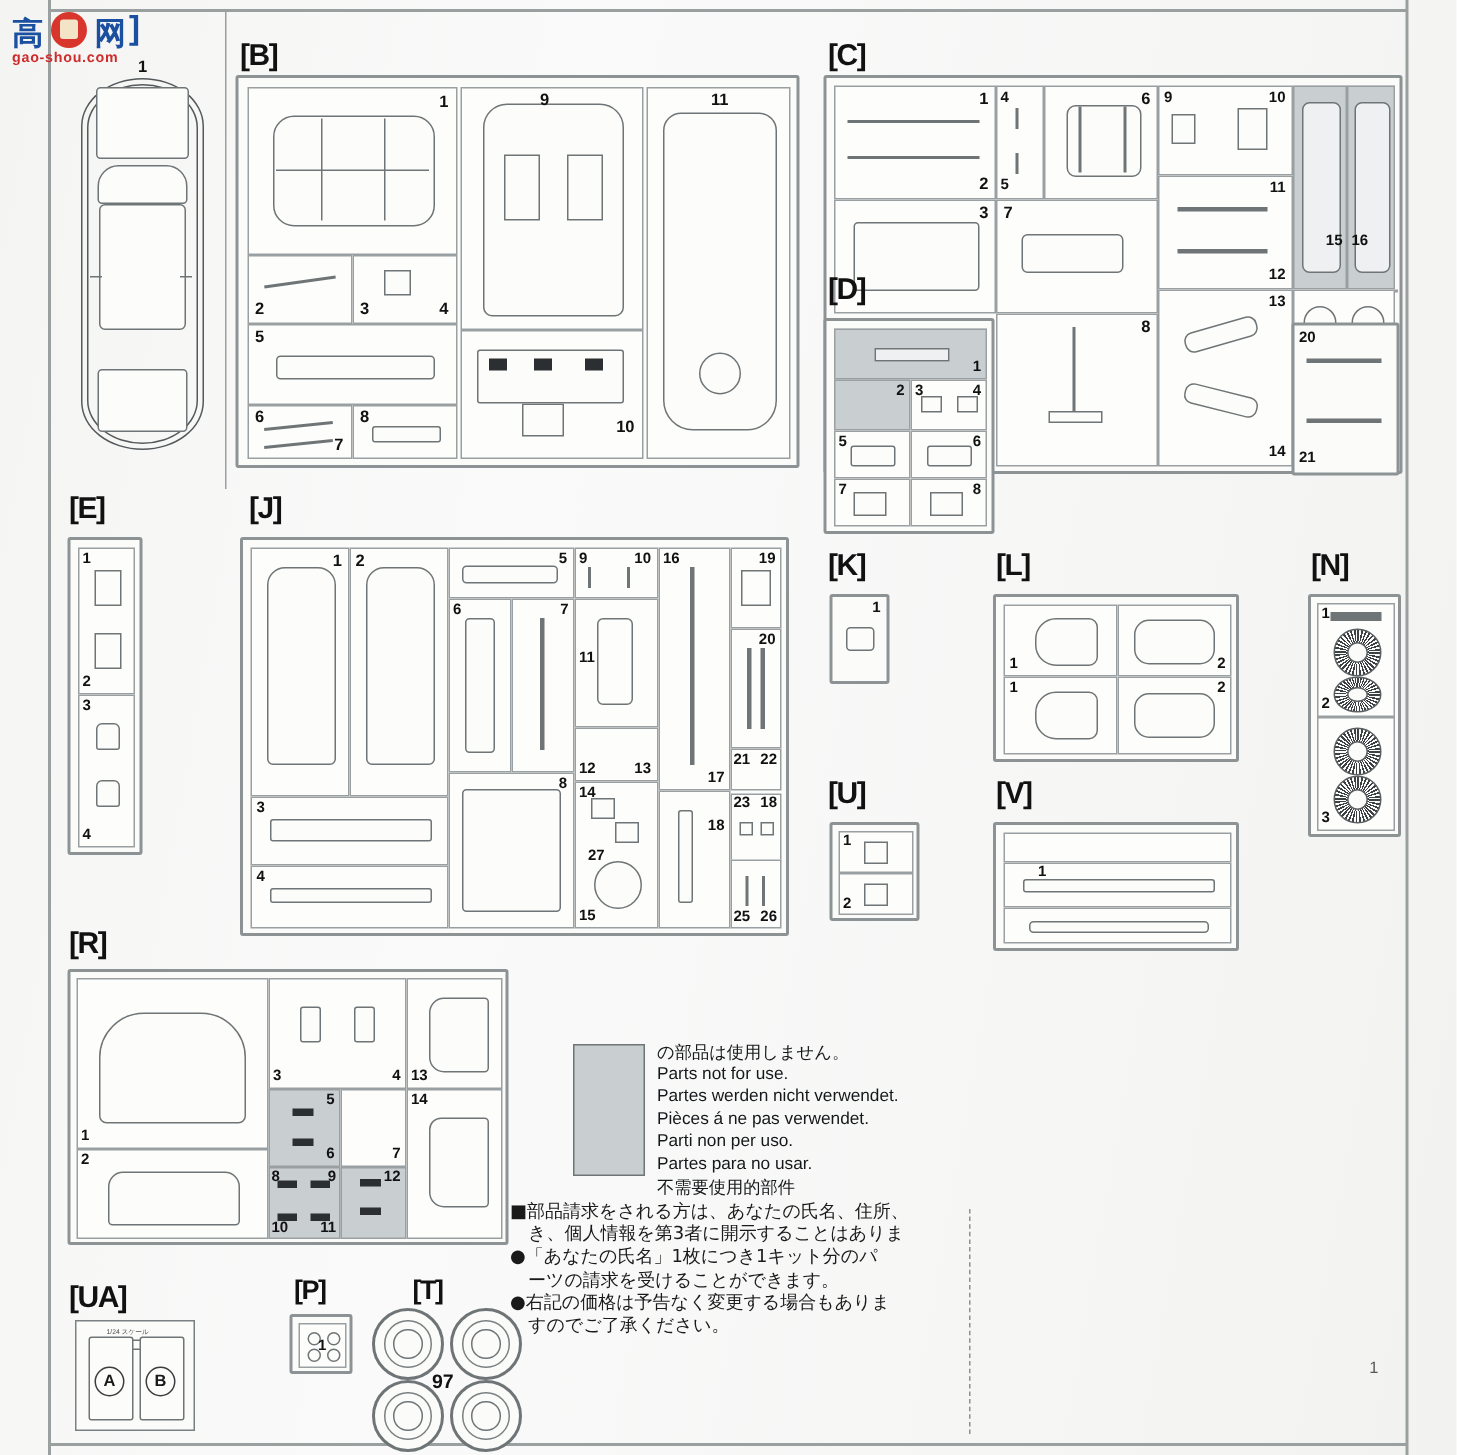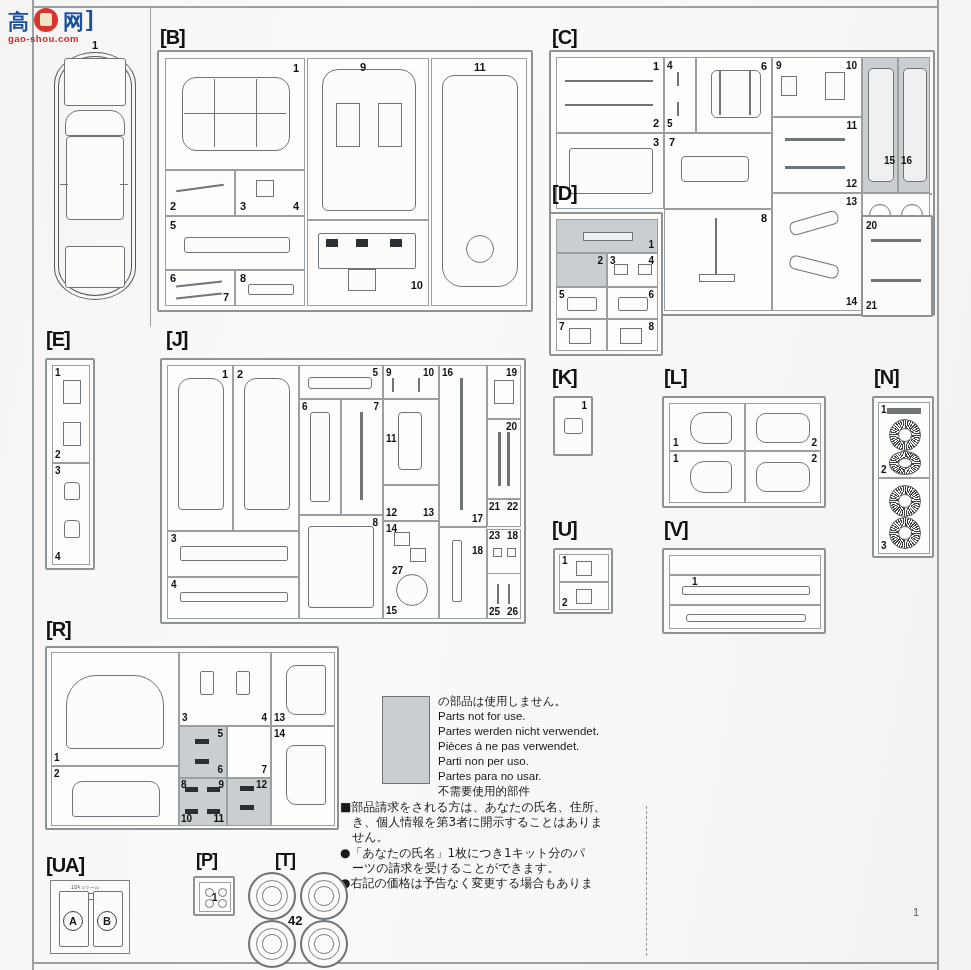--- a/index.html
+++ b/index.html
@@ -512,24 +512,24 @@
     <div class="ltext" style="left:56px;top:30px;">Partes werden nicht verwendet.</div>
     <div class="ltext" style="left:56px;top:45px;">Pièces á ne pas verwendet.</div>
     <div class="ltext" style="left:56px;top:60px;">Parti non per uso.</div>
     <div class="ltext" style="left:56px;top:75px;">Partes para no usar.</div>
     <div class="ltext jp" style="left:56px;top:90px;">不需要使用的部件</div>
   </div>
 
   <div class="jbox" style="left:340px;top:800px;width:300px;">
     <div class="jline">■部品請求をされる方は、あなたの氏名、住所、</div>
     <div class="jline">　き、個人情報を第3者に開示することはありま</div>
-    <div class="jline">　せん。</div>
     <div class="jline">●「あなたの氏名」1枚につき1キット分のパ</div>
     <div class="jline">　ーツの請求を受けることができます。</div>
     <div class="jline">●右記の価格は予告なく変更する場合もありま</div>
+    <div class="jline">　すのでご了承ください。</div>
   </div>
   <div class="dashv" style="left:646px;top:806px;height:150px;"></div>
 
   <div class="slabel" style="left:46px;top:854px;">[UA]</div>
   <div class="uacard" style="left:50px;top:880px;width:78px;height:72px;">
     <span class="tinytxt" style="left:20px;top:4px;">1/24 スケール</span>
     <div class="sil" style="left:32px;top:12px;width:14px;height:5px;border-radius:2px;"></div>
     <div class="sil" style="left:8px;top:10px;width:28px;height:54px;border-radius:2px;"></div>
     <div class="sil" style="left:42px;top:10px;width:28px;height:54px;border-radius:2px;"></div>
     <div class="circ" style="left:12px;top:30px;width:18px;height:18px;">
@@ -558,18 +558,18 @@
       </div>
     <div class="tire" style="left:52px;top:0;width:44px;height:44px;">
         <div class="hub"></div>
       </div>
     <div class="tire" style="left:0;top:48px;width:44px;height:44px;">
         <div class="hub"></div>
       </div>
     <div class="tire" style="left:52px;top:48px;width:44px;height:44px;">
         <div class="hub"></div>
       </div>
-    <span class="pnum" style="left:40px;top:42px;font-size:13px;">42</span>
+    <span class="pnum" style="left:40px;top:42px;font-size:13px;">97</span>
   </div>
 
   <div class="pgno">1</div>
 
 </div>
 
 </body></html>

